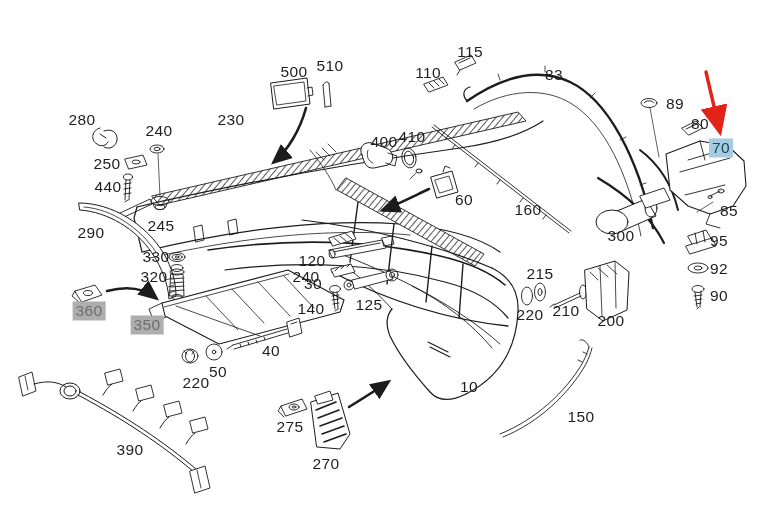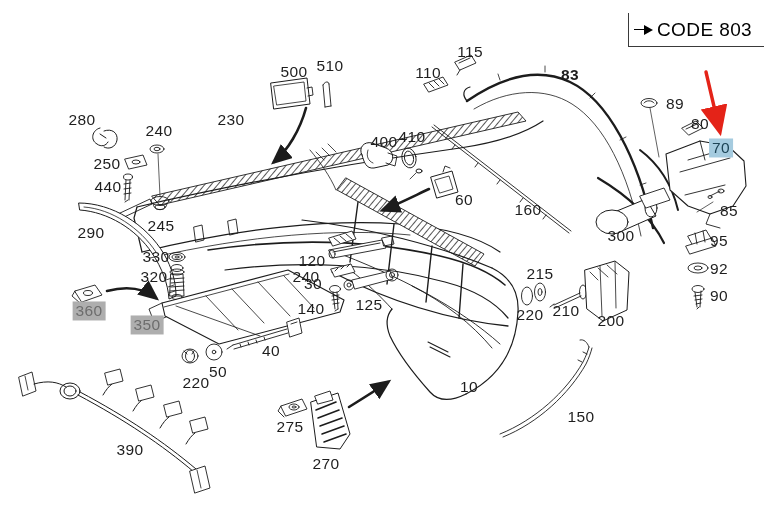--- a/index.html
+++ b/index.html
@@ -337,21 +337,21 @@
 
       <path d="M706,72 L719,128" stroke-width="3.4" marker-end="url(#ar)" stroke="#e42318"></path>
     </g>
   </svg>
 
   <div class="label-layer">
       <div class="part-label" style="left: 294px; top: 72px;">500</div>
       <div class="part-label" style="left: 330px; top: 66px;">510</div>
       <div class="part-label" style="left: 470px; top: 52px;">115</div>
       <div class="part-label" style="left: 428px; top: 73px;">110</div>
-      <div class="part-label" style="left: 570px; top: 75px; font-weight: bold;">83</div>
+      <div class="part-label" style="left: 554px; top: 75px;">83</div>
       <div class="part-label" style="left: 675px; top: 104px;">89</div>
       <div class="part-label" style="left: 82px; top: 120px;">280</div>
       <div class="part-label" style="left: 159px; top: 131px;">240</div>
       <div class="part-label" style="left: 231px; top: 120px;">230</div>
       <div class="part-label" style="left: 700px; top: 124px;">80</div>
       <div class="part-label hl-blue" style="left: 721px; top: 148px;">70</div>
       <div class="part-label" style="left: 107px; top: 164px;">250</div>
       <div class="part-label" style="left: 108px; top: 187px;">440</div>
       <div class="part-label" style="left: 384px; top: 142px;">400</div>
       <div class="part-label" style="left: 412px; top: 137px;">410</div>
@@ -380,21 +380,14 @@
       <div class="part-label" style="left: 271px; top: 351px;">40</div>
       <div class="part-label" style="left: 218px; top: 372px;">50</div>
       <div class="part-label" style="left: 196px; top: 383px;">220</div>
       <div class="part-label" style="left: 469px; top: 387px; text-align: center;">10</div>
       <div class="part-label" style="left: 290px; top: 427px;">275</div>
       <div class="part-label" style="left: 326px; top: 464px;">270</div>
       <div class="part-label" style="left: 130px; top: 450px;">390</div>
       <div class="part-label" style="left: 581px; top: 417px;">150</div>
     </div>
 
-  <div class="code-box">
-    <span class="arr">
-        <i class="line"></i>
-        <i class="tri"></i>
-      </span>
-    <span class="txt">CODE 803</span>
-  </div>
 
 </div>
 
 </body></html>

